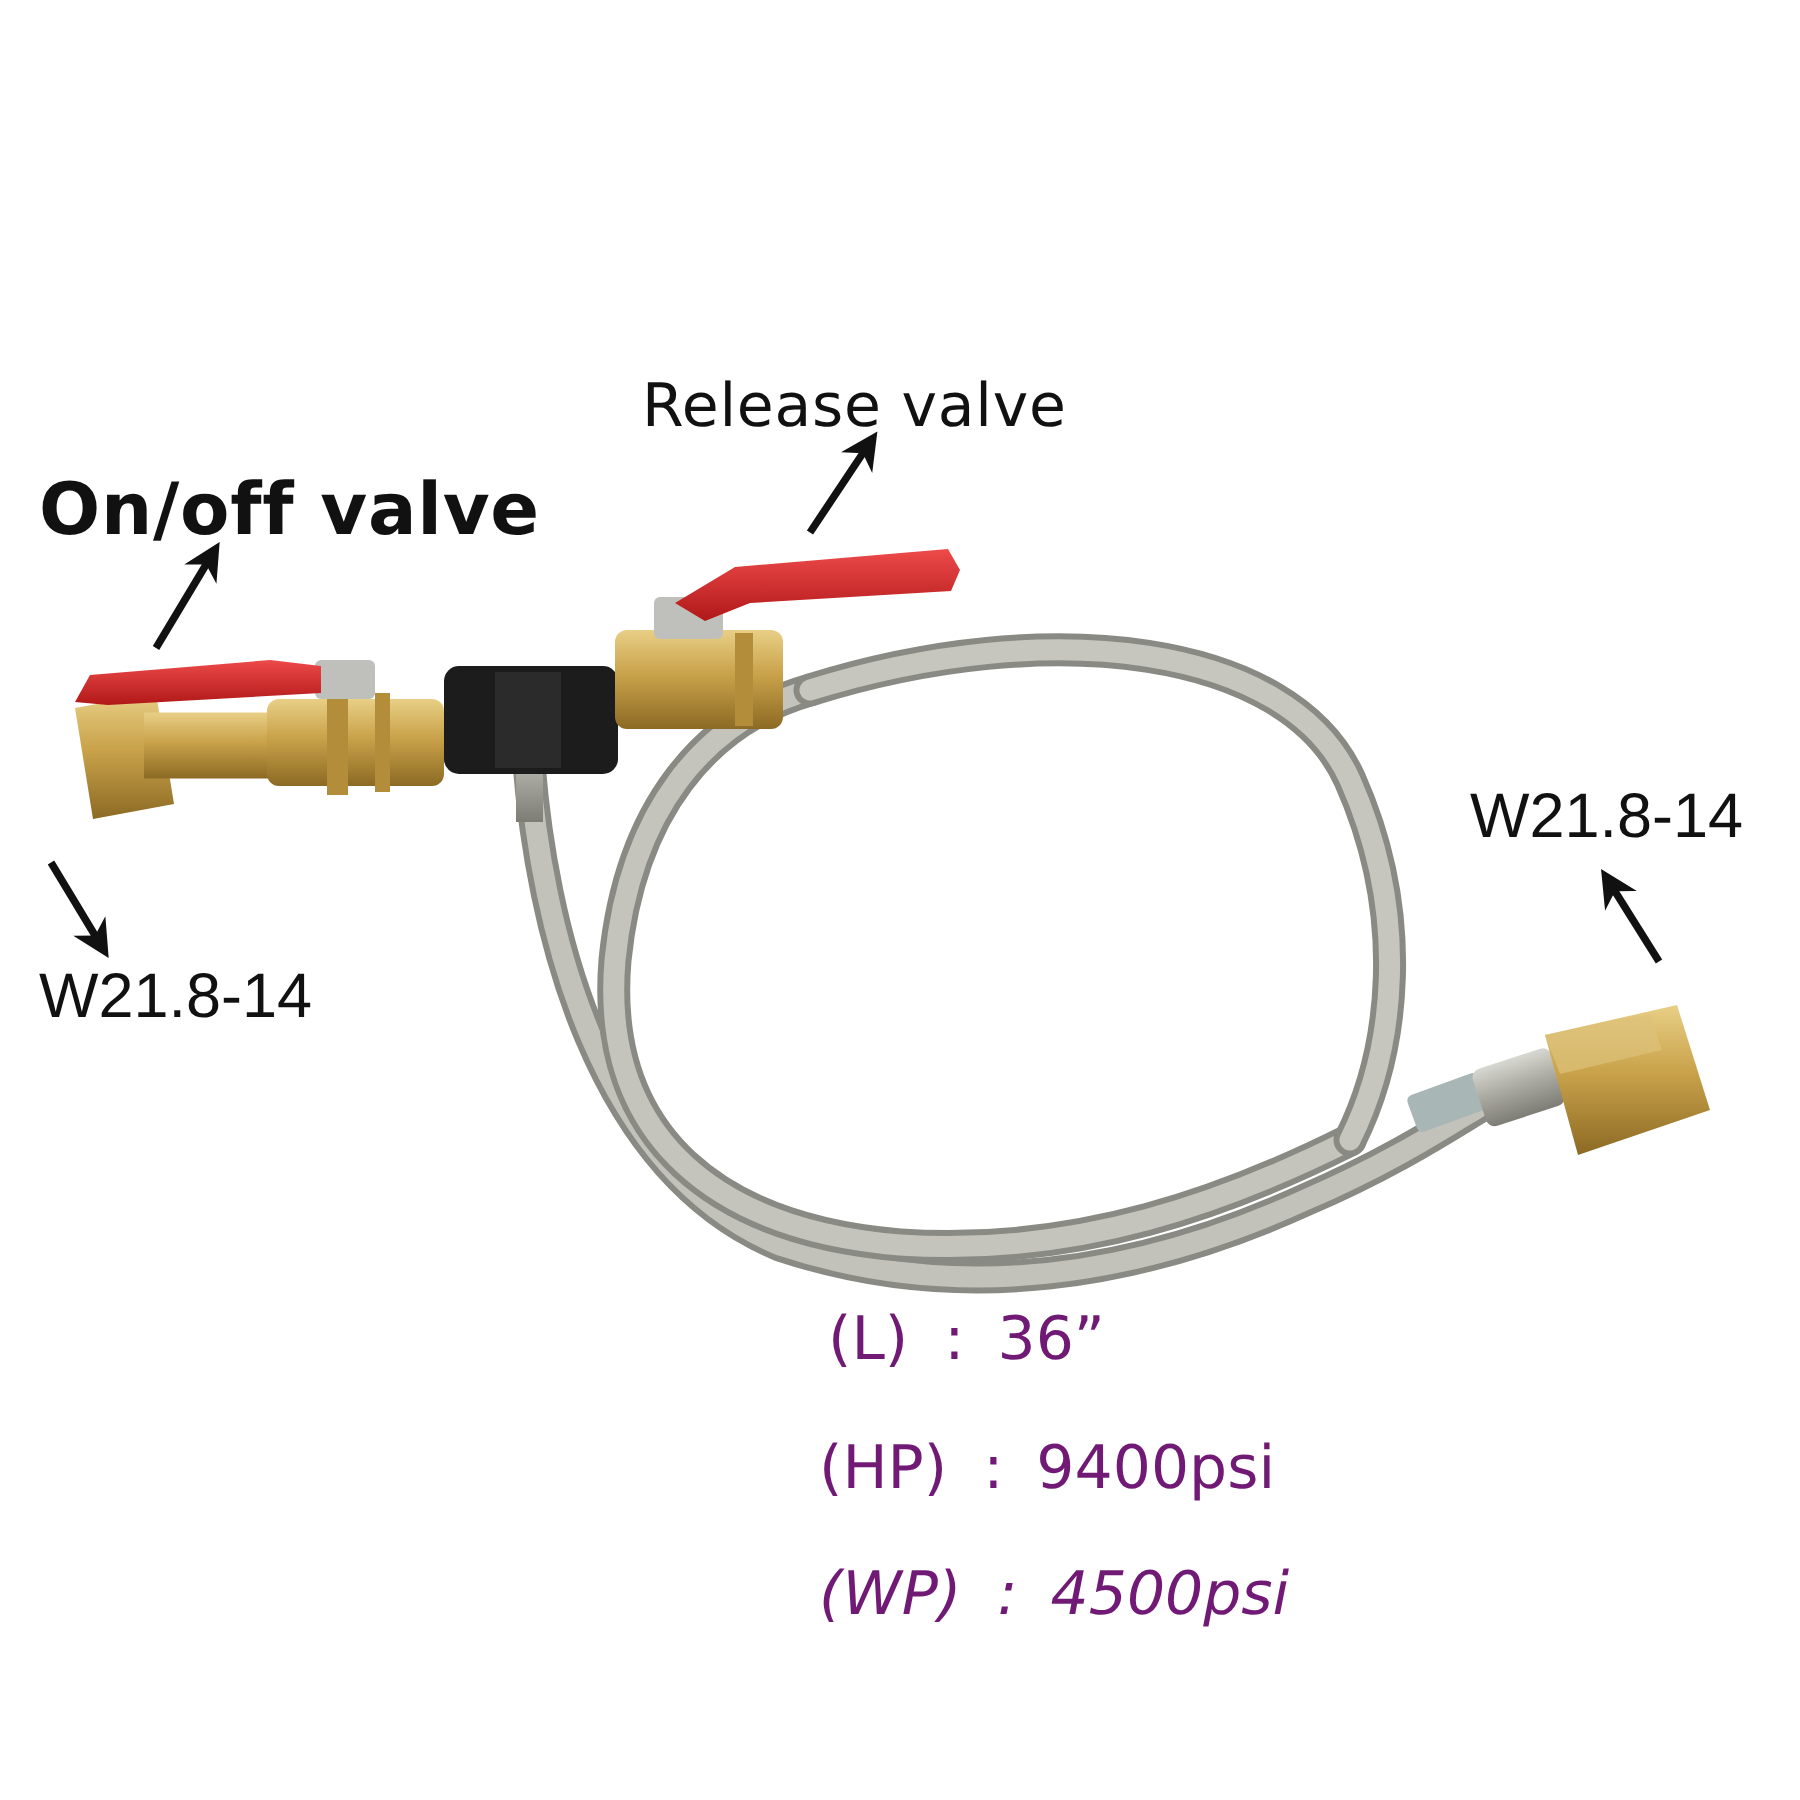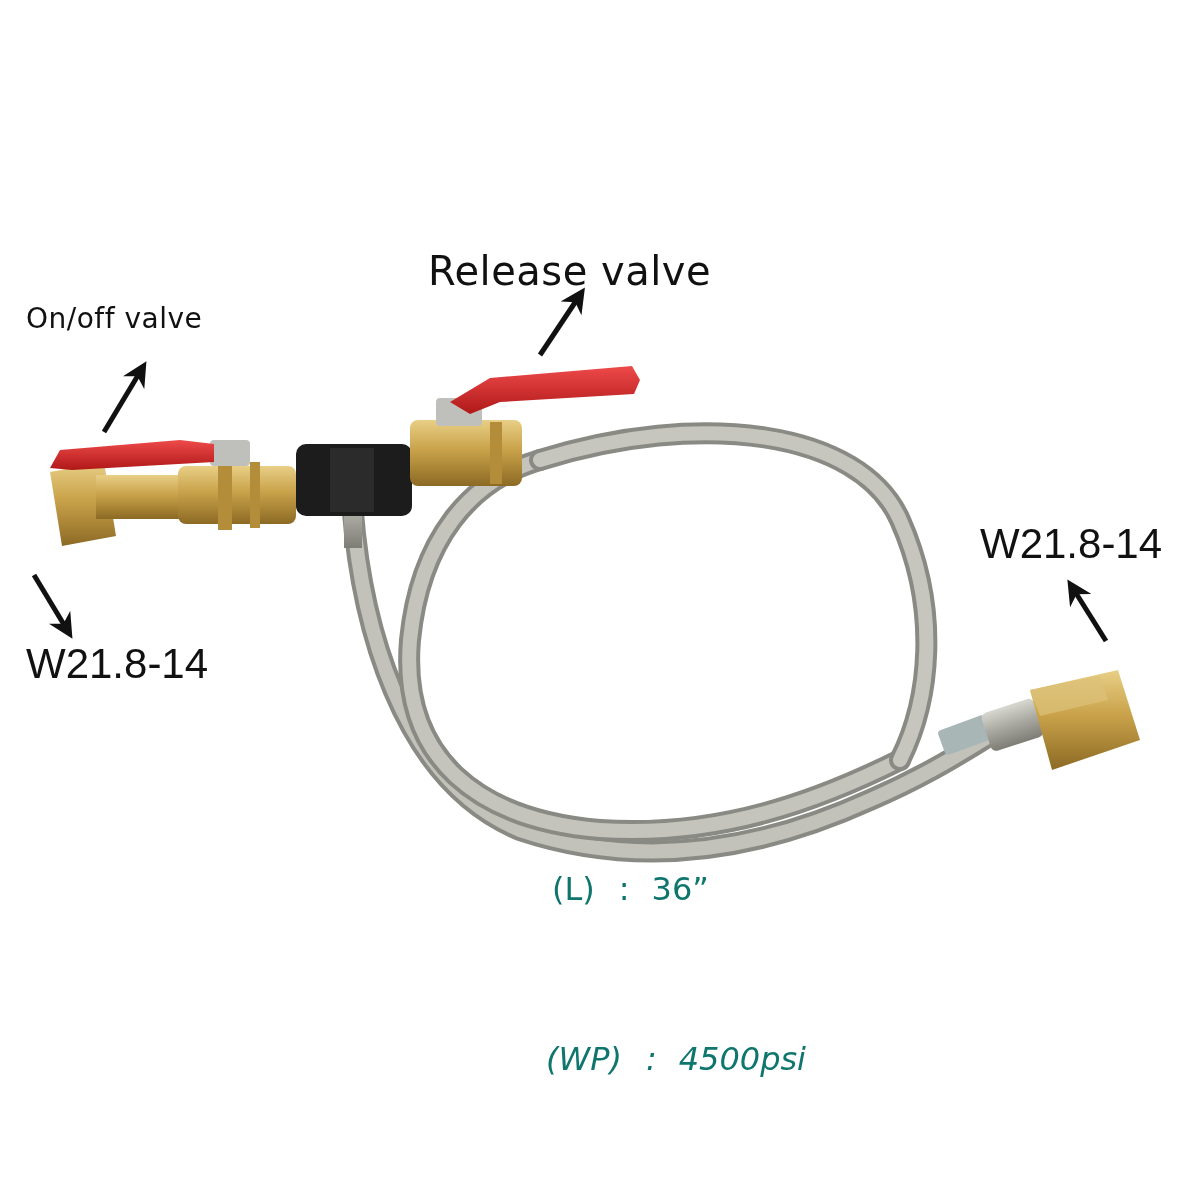--- a/index.html
+++ b/index.html
@@ -1,23 +1,23 @@
 <!DOCTYPE html>
 <html><head>
 <meta charset="utf-8">
 <style>
   html, body { margin:0; padding:0; background:#ffffff; }
   .canvas { position:relative; width:1200px; height:1200px; background:#ffffff; overflow:hidden; }
   .photo { position:absolute; left:0; top:0; width:1200px; height:1200px; }
   .label { position:absolute; color:#111111; font-family:"DejaVu Sans", sans-serif; white-space:nowrap; }
-  .lbl-onoff { left:26px; top:302px; font-size:28px; letter-spacing:0.5px; }
+  .lbl-onoff { left:26px; top:312px; font-size:48px; letter-spacing:0.5px;font-weight:bold; }
   .lbl-release { left:428px; top:248px; font-size:40px; letter-spacing:0.5px;text-align:center; }
   .lbl-thread-l { left:26px; top:640px; font-family:"Liberation Sans", sans-serif; font-size:42px; }
   .lbl-thread-r { left:980px; top:520px; font-family:"Liberation Sans", sans-serif; font-size:42px; }
-  .spec { position:absolute; font-family:"DejaVu Sans", sans-serif; font-size:32px; color:#0f766e; white-space:nowrap; }
+  .spec { position:absolute; font-family:"DejaVu Sans", sans-serif; font-size:40px; color:#701a75; white-space:nowrap; }
   .spec .k { display:inline-block; }
   .spec .c { display:inline-block; margin:0 22px 0 24px; }
   .spec-0 { left:552px; top:870px; }
   .spec-1 { left:546px; top:956px; }
   .spec-2 { left:546px; top:1040px;font-style:italic; }
 </style>
 </head>
 <body>
 
 <div class="canvas">
@@ -95,16 +95,19 @@
   </svg>
 
   <div class="label lbl-onoff">On/off valve</div>
   <div class="label lbl-release">Release valve</div>
   <div class="label lbl-thread-l">W21.8-14</div>
   <div class="label lbl-thread-r">W21.8-14</div>
 
   <div class="spec spec-0">
     <span class="k">(L)</span><span class="c">:</span><span>36”</span>
   </div>
+  <div class="spec spec-1">
+    <span class="k">(HP)</span><span class="c">:</span><span>9400psi</span>
+  </div>
   <div class="spec spec-2">
     <span class="k">(WP)</span><span class="c">:</span><span>4500psi</span>
   </div>
 </div>
 
 </body></html>

